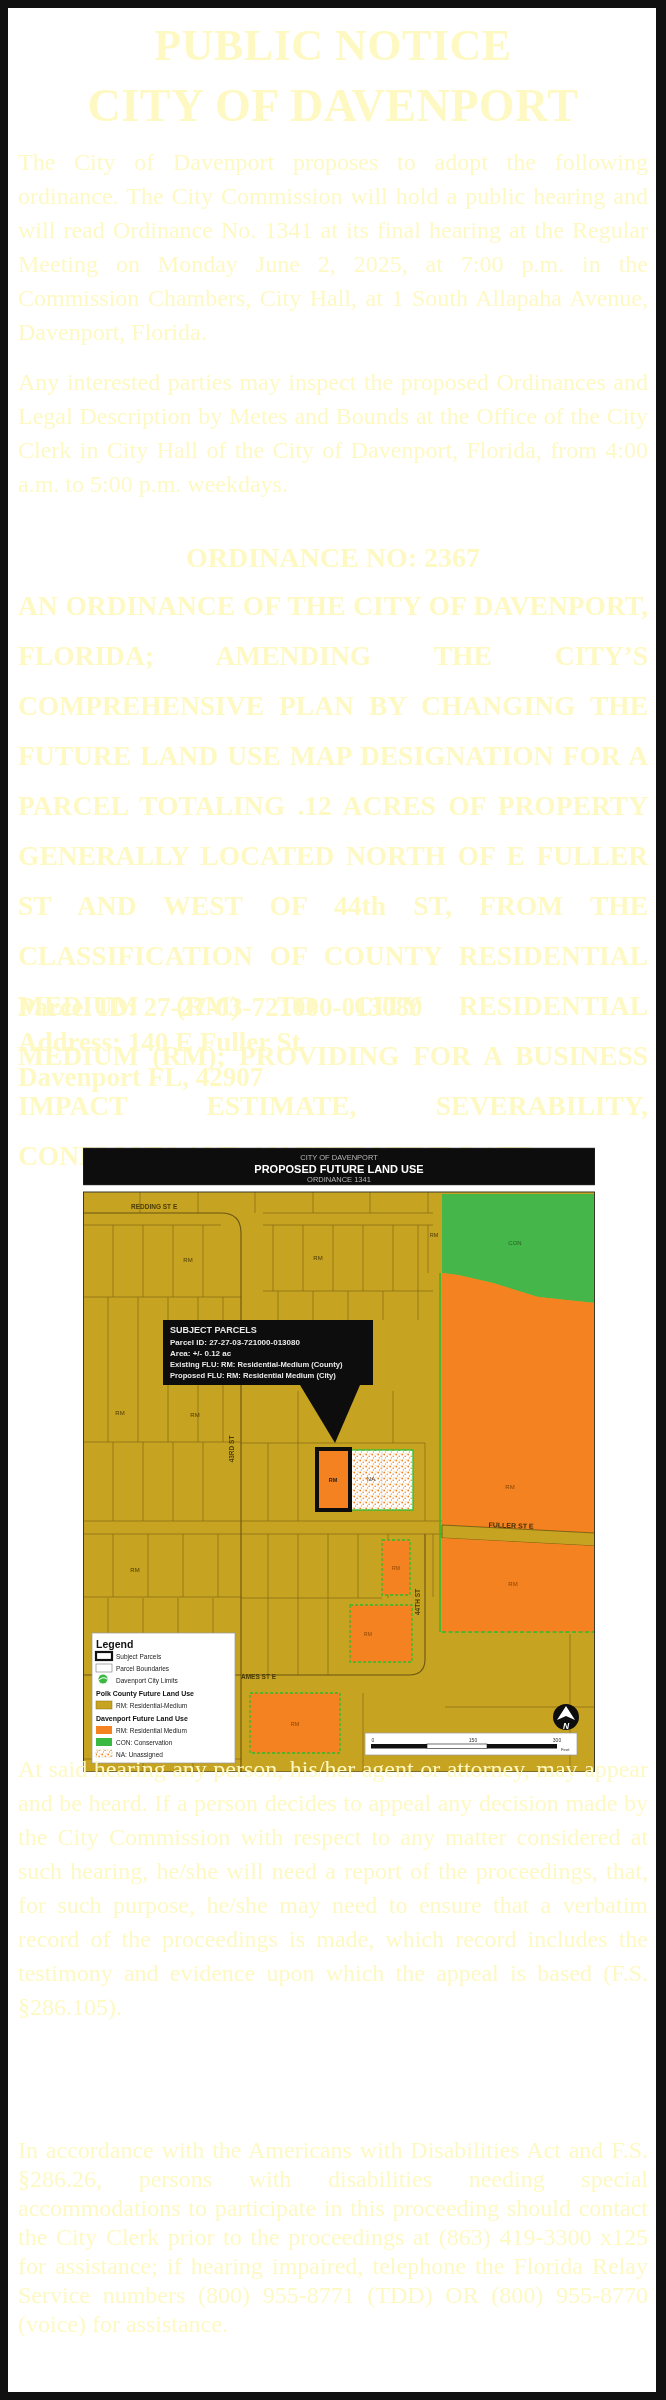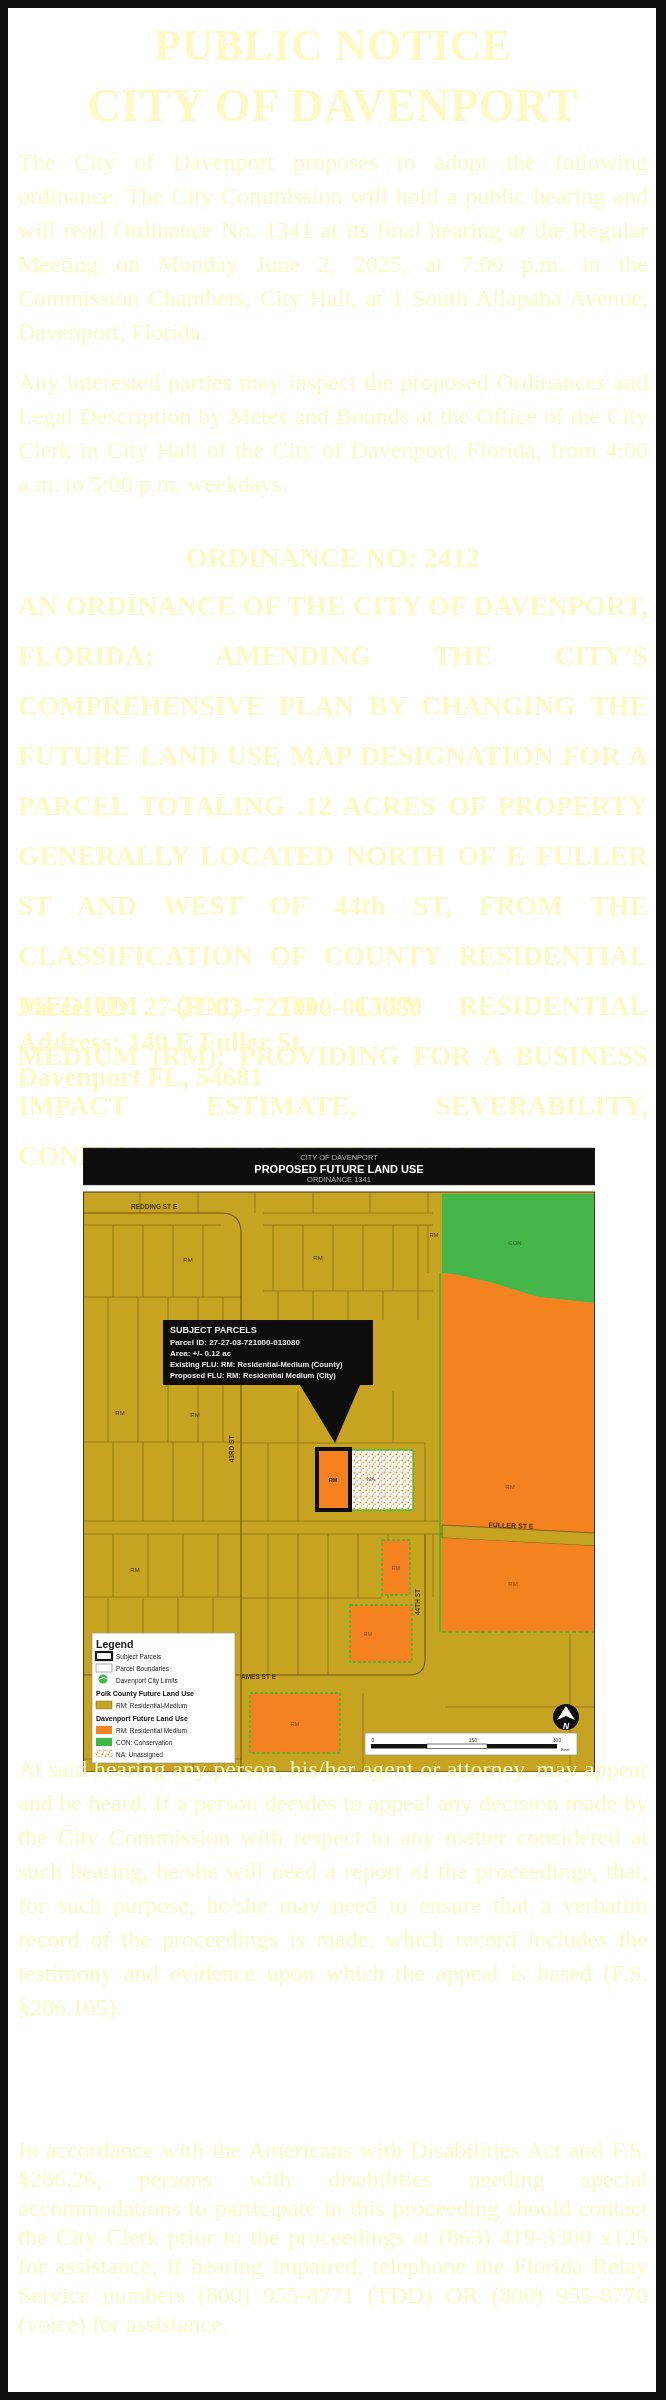--- a/index.html
+++ b/index.html
@@ -28,27 +28,27 @@
 
 <div class="page">
   <div class="notice-bg"></div>
 
   <div class="abs title t1">PUBLIC NOTICE</div>
   <div class="abs title t2">CITY OF DAVENPORT</div>
 
   <div class="abs para p1">The City of Davenport proposes to adopt the following ordinance.  The City Commission will hold a public hearing and will read Ordinance No. 1341 at its final hearing at the Regular Meeting on Monday June 2, 2025, at 7:00 p.m. in the Commission Chambers, City Hall, at 1 South Allapaha Avenue, Davenport, Florida.</div>
   <div class="abs para p2">Any interested parties may inspect the proposed Ordinances and Legal Description by Metes and Bounds at the Office of the City Clerk in City Hall of the City of Davenport, Florida, from 4:00 a.m. to 5:00 p.m. weekdays.</div>
 
-  <div class="abs ordhead">ORDINANCE NO: 2412</div>
+  <div class="abs ordhead">ORDINANCE NO: 2367</div>
   <div class="abs para ordbody">AN ORDINANCE OF THE CITY OF DAVENPORT, FLORIDA; AMENDING THE CITY’S COMPREHENSIVE PLAN BY CHANGING THE FUTURE LAND USE MAP DESIGNATION FOR A PARCEL TOTALING .12 ACRES OF PROPERTY GENERALLY LOCATED NORTH OF E FULLER ST AND WEST OF 44th ST, FROM THE CLASSIFICATION OF COUNTY RESIDENTIAL MEDIUM (RM) TO CITY RESIDENTIAL MEDIUM (RM); PROVIDING FOR A BUSINESS IMPACT ESTIMATE, SEVERABILITY, CONFLICTS AND AN EFFECTIVE DATE.</div>
 
   <div class="abs parcelblock">
     <div>Parcel ID: 27-27-03-721000-013080</div>
     <div>Address: 140 E Fuller St</div>
-    <div>Davenport FL, 54681</div>
+    <div>Davenport FL, 42907</div>
   </div>
 
   <div class="abs mapwrap">
     <svg width="512" height="625" viewBox="0 0 512 625">
       <defs>
         <pattern id="speck" width="6" height="6" patternUnits="userSpaceOnUse">
           <rect width="6" height="6" fill="#ffffff"></rect>
           <circle cx="1.2" cy="1.5" r="0.9" fill="#F58220"></circle>
           <circle cx="4.2" cy="3.2" r="0.8" fill="#F58220"></circle>
           <circle cx="2.5" cy="5" r="0.7" fill="#E8A13D"></circle>

